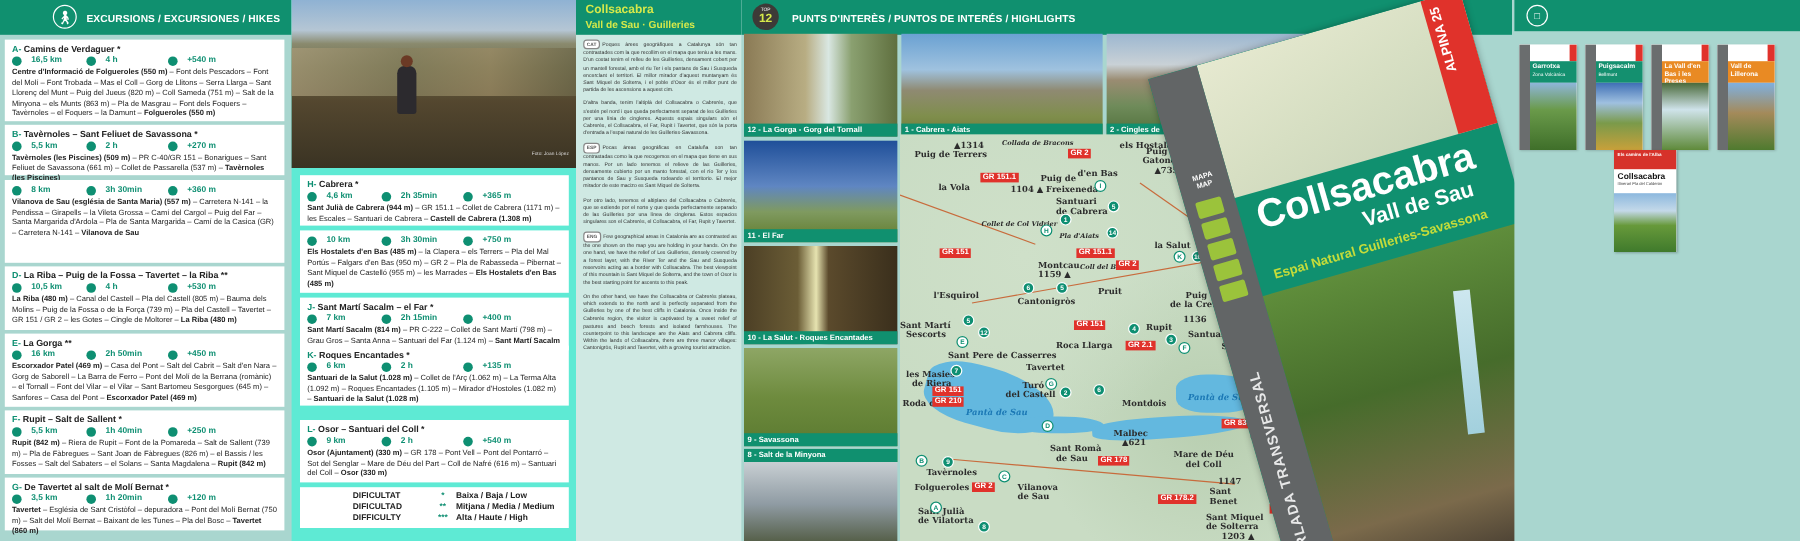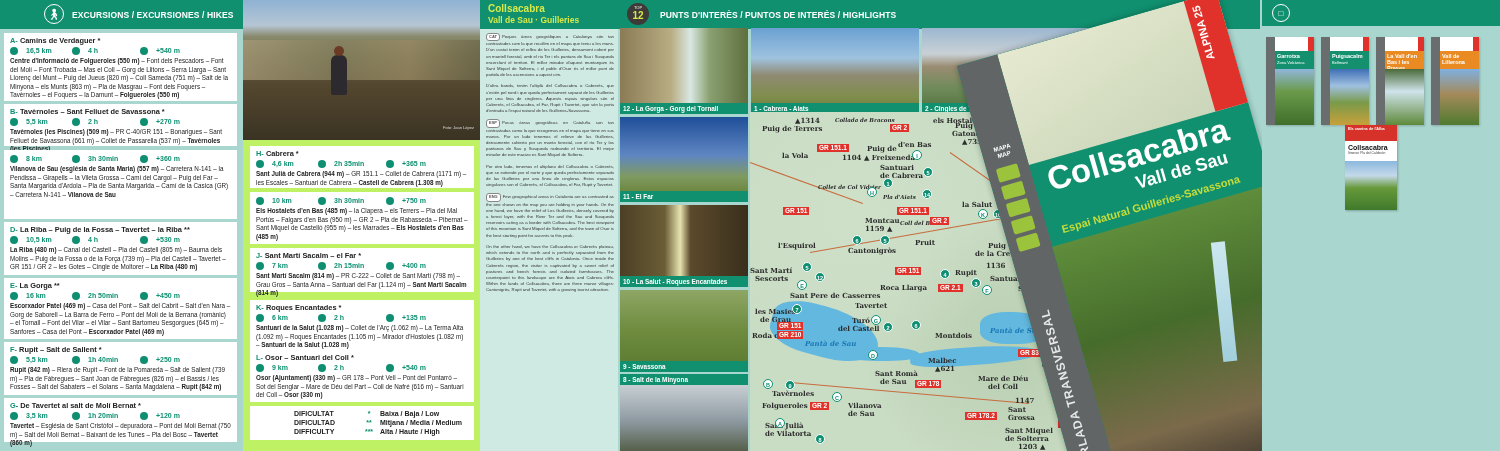--- a/index.html
+++ b/index.html
@@ -16,21 +16,21 @@
   .hike .title { font-weight: bold; font-size: 7.4px; line-height: 9px; color: #222; }
   .hike .title .letter { color: #0e8f72; }
   .stats { display: flex; margin: 1px 0 1px; height: 10px; align-items: center; }
   .stat { display: flex; align-items: center; color: #0e8f72; font-weight: bold; font-size: 7px; }
   .stat .ic { width: 8px; height: 8px; background: #0e8f72; border-radius: 50%; margin-right: 8px; display: inline-block; }
   .stat.s1 { width: 62px; }
   .stat.s2 { width: 68px; }
   .route b { font-weight: bold; }
 
   
-  #p2 { position: absolute; left: 243px; top: 0; width: 237px; height: 451px; background: #bef264; }
+  #p2 { position: absolute; left: 243px; top: 0; width: 237px; height: 451px; background: #5eead4; }
   .photo-top { position: absolute; left: 0; top: 0; width: 237px; height: 140px;
     background: linear-gradient(180deg, #8fb2d3 0%, #b5c6d4 18%, #8a8a6e 26%, #6b6b4a 40%, #54472f 60%, #3a3323 100%); }
   .photo-top .cliff { position: absolute; left: 0; top: 40px; width: 237px; height: 40px; background: linear-gradient(90deg,#a79a78,#86805e 40%,#9a8a64 70%,#6d684a); opacity: .75; }
   .photo-top .person { position: absolute; left: 88px; top: 55px; width: 16px; height: 40px; background: #2c2a2e; border-radius: 6px 6px 2px 2px; }
   .photo-top .person::before { content: ""; position: absolute; left: 3px; top: -9px; width: 10px; height: 10px; border-radius: 50%; background: #6b3a25; }
   .photo-top .credit { position: absolute; right: 6px; bottom: 10px; font-size: 4px; color: #ddd; }
 
   
   #p3 { position: absolute; left: 480px; top: 0; width: 138px; height: 451px; background: #cfe9e3; }
   #p3 .hdr { left: 0; width: 138px; height: 29px; display: block; padding: 3px 8px; }
@@ -288,21 +288,21 @@
           <span class="ic"></span>
           <span>2h 15min</span>
         </span>
         <span class="stat">
           <span class="ic"></span>
           <span>+400 m</span>
         </span>
       </div>
       <div class="route"><b>Sant Martí Sacalm (814 m)</b><span> – PR C-222 – Collet de Sant Martí (798 m) – Grau Gros – Santa Anna – Santuari del Far (1.124 m) – </span><b>Sant Martí Sacalm (814 m)</b></div>
     </div>
-    <div class="hike" style="left: 7px; top: 300px; width: 224px; height: 50px;">
+    <div class="hike" style="left: 7px; top: 288px; width: 224px; height: 50px;">
       <div class="title"><span class="letter">K-</span> <span>Roques Encantades *</span></div>
       <div class="stats">
         <span class="stat s1">
           <span class="ic"></span>
           <span>6 km</span>
         </span>
         <span class="stat s2">
           <span class="ic"></span>
           <span>2 h</span>
         </span>
@@ -453,21 +453,21 @@
       <span class="lbl" style="left: 300px; top: 153px;">▲1125</span>
       <span class="lbl" style="left: 0px; top: 155px;">Sant Martí</span>
       <span class="lbl" style="left: 5px; top: 163px;">Sescorts</span>
       <span class="lbl" style="left: 205px; top: 157px;">Rupit</span>
       <span class="lbl" style="left: 130px; top: 172px;">Roca Llarga</span>
       <span class="lbl" style="left: 240px; top: 163px;">Santuari del Far</span>
       <span class="lbl" style="left: 268px; top: 173px;">Sant Martí</span>
       <span class="lbl" style="left: 278px; top: 181px;">Sacalm</span>
       <span class="lbl" style="left: 40px; top: 180px;">Sant Pere de Casserres</span>
       <span class="lbl" style="left: 5px; top: 196px;">les Masies</span>
-      <span class="lbl" style="left: 10px; top: 204px;">de Grau</span>
+      <span class="lbl" style="left: 10px; top: 204px;">de Riera</span>
       <span class="lbl" style="left: 2px; top: 220px;">Roda de Ter</span>
       <span class="lbl" style="left: 105px; top: 190px;">Tavertet</span>
       <span class="lbl" style="left: 102px; top: 205px;">Turó</span>
       <span class="lbl" style="left: 88px; top: 213px;">del Castell</span>
       <span class="lbl" style="left: 185px; top: 220px;">Montdois</span>
       <span class="lbl" style="left: 298px; top: 200px;">Sant Miquel</span>
       <span class="lbl" style="left: 305px; top: 208px;">de Ter</span>
       <span class="lbl" style="left: 178px; top: 245px;">Malbec</span>
       <span class="lbl" style="left: 185px; top: 253px;">▲621</span>
       <span class="lbl" style="left: 125px; top: 258px;">Sant Romà</span>
@@ -476,21 +476,21 @@
       <span class="lbl" style="left: 316px; top: 250px;">Gregori</span>
       <span class="lbl" style="left: 328px; top: 262px;">1094</span>
       <span class="lbl" style="left: 228px; top: 263px;">Mare de Déu</span>
       <span class="lbl" style="left: 238px; top: 271px;">del Coll</span>
       <span class="lbl" style="left: 22px; top: 278px;">Tavèrnoles</span>
       <span class="lbl" style="left: 12px; top: 290px;">Folgueroles</span>
       <span class="lbl" style="left: 98px; top: 290px; text-align: center;">Vilanova</span>
       <span class="lbl" style="left: 98px; top: 298px;">de Sau</span>
       <span class="lbl" style="left: 265px; top: 285px;">1147</span>
       <span class="lbl" style="left: 258px; top: 294px;">Sant</span>
-      <span class="lbl" style="left: 258px; top: 302px;">Grossa</span>
+      <span class="lbl" style="left: 258px; top: 302px;">Benet</span>
       <span class="lbl" style="left: 322px; top: 288px;">Osor</span>
       <span class="lbl" style="left: 15px; top: 310px;">Sant Julià</span>
       <span class="lbl" style="left: 15px; top: 318px;">de Vilatorta</span>
       <span class="lbl" style="left: 255px; top: 315px;">Sant Miquel</span>
       <span class="lbl" style="left: 255px; top: 323px;">de Solterra</span>
       <span class="lbl" style="left: 268px; top: 331px;">1203 ▲</span>
       <span class="lbl small" style="left: 85px; top: 5px;">Collada de Bracons</span>
       <span class="lbl small" style="left: 68px; top: 72px;">Collet de Col Vidrier</span>
       <span class="lbl small" style="left: 133px; top: 82px;">Pla d'Aiats</span>
       <span class="lbl small" style="left: 150px; top: 108px;">Coll del Bac</span>

